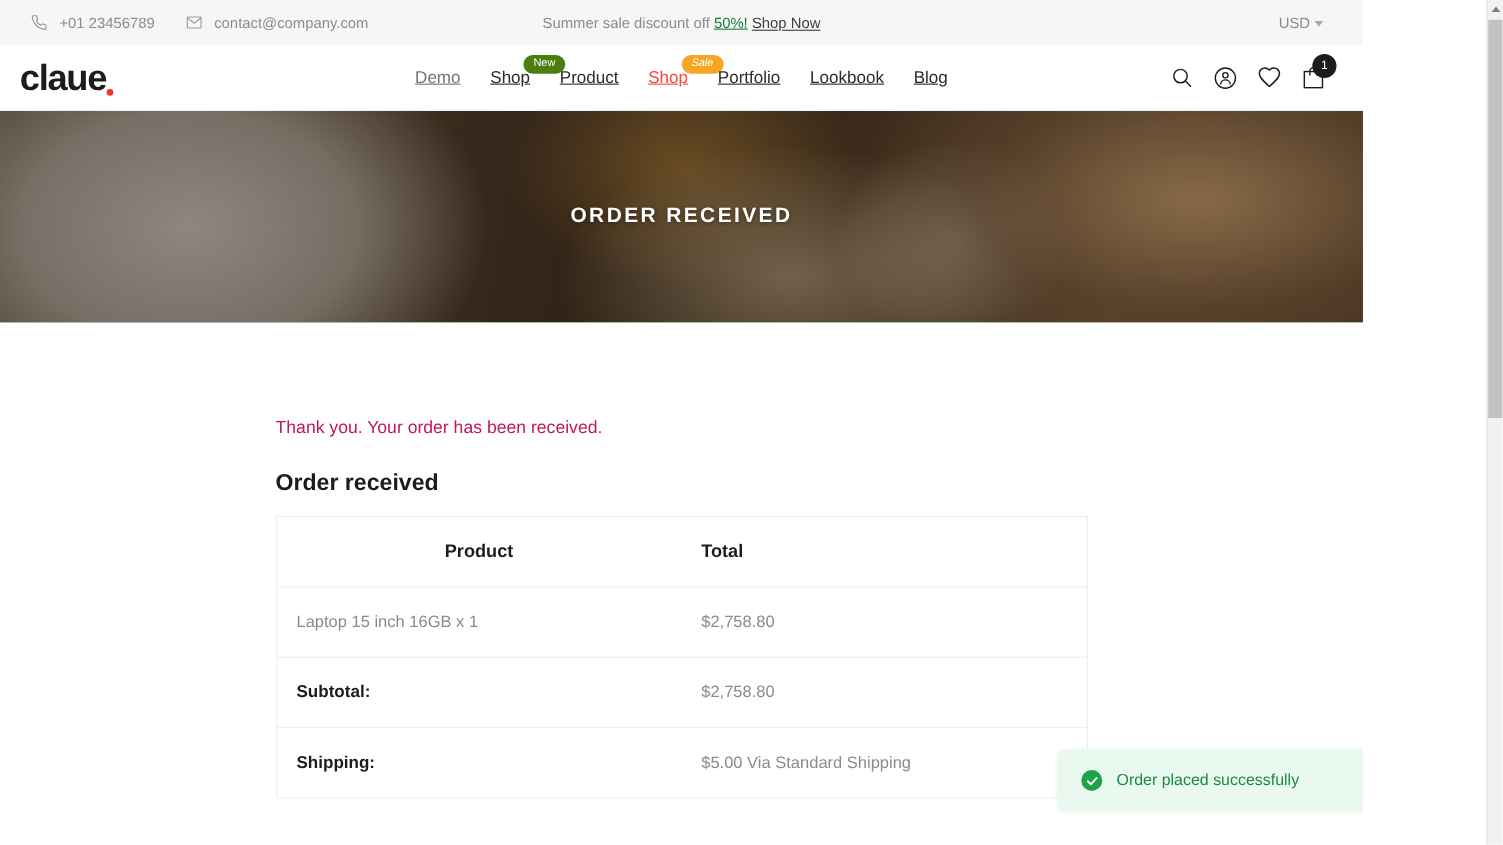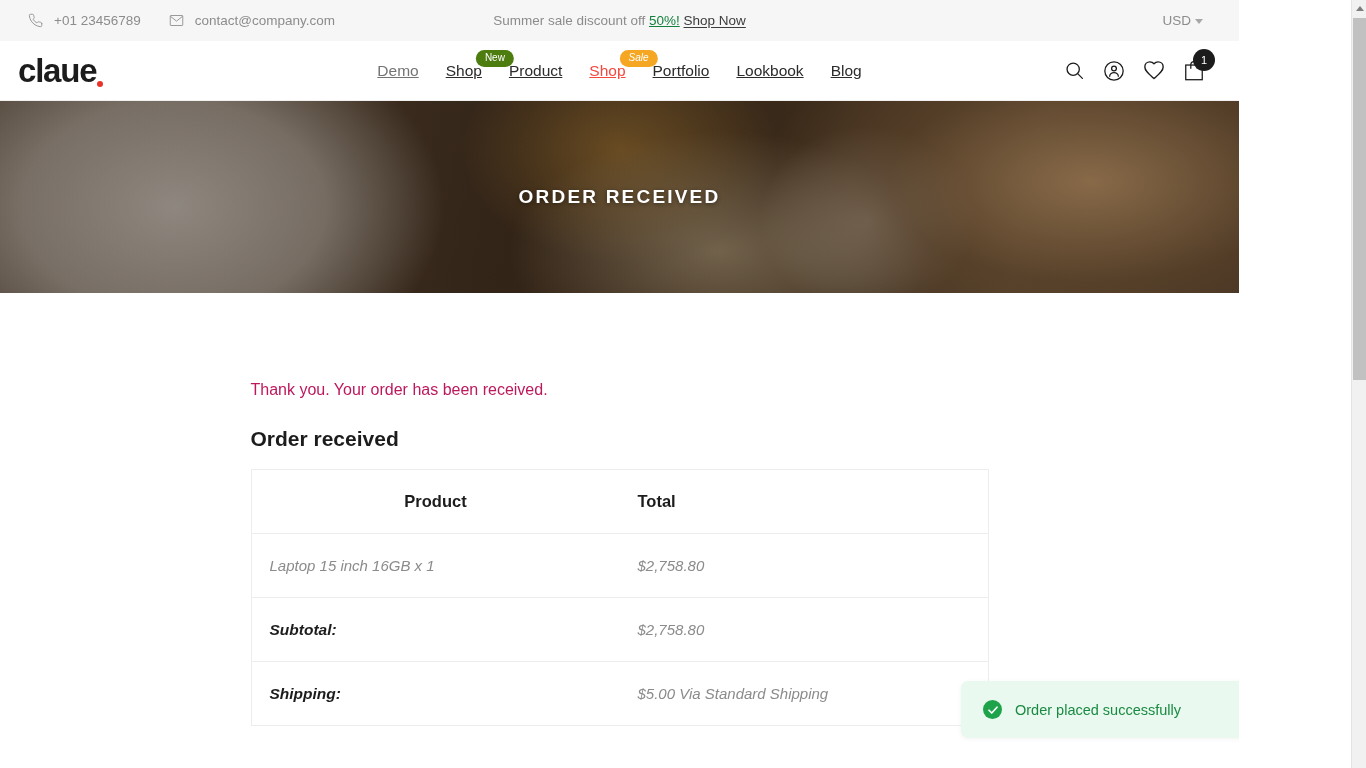--- a/index.html
+++ b/index.html
@@ -226,21 +226,20 @@
   }
   table.order-table th {
     font-size: 16.5px;
     font-weight: bold;
     color: #1c1c1c;
   }
   table.order-table th.right, table.order-table td.right { text-align: left; }
   table.order-table td {
     font-size: 15px;
     color: #8b8b8b;
-    font-style: italic;
   }
   table.order-table td.label {
     font-weight: bold;
     color: #1c1c1c;
     font-size: 15.5px;
   }
   .row-product td { height: 70px; }
   .row-total td { height: 64px; }
 
   

